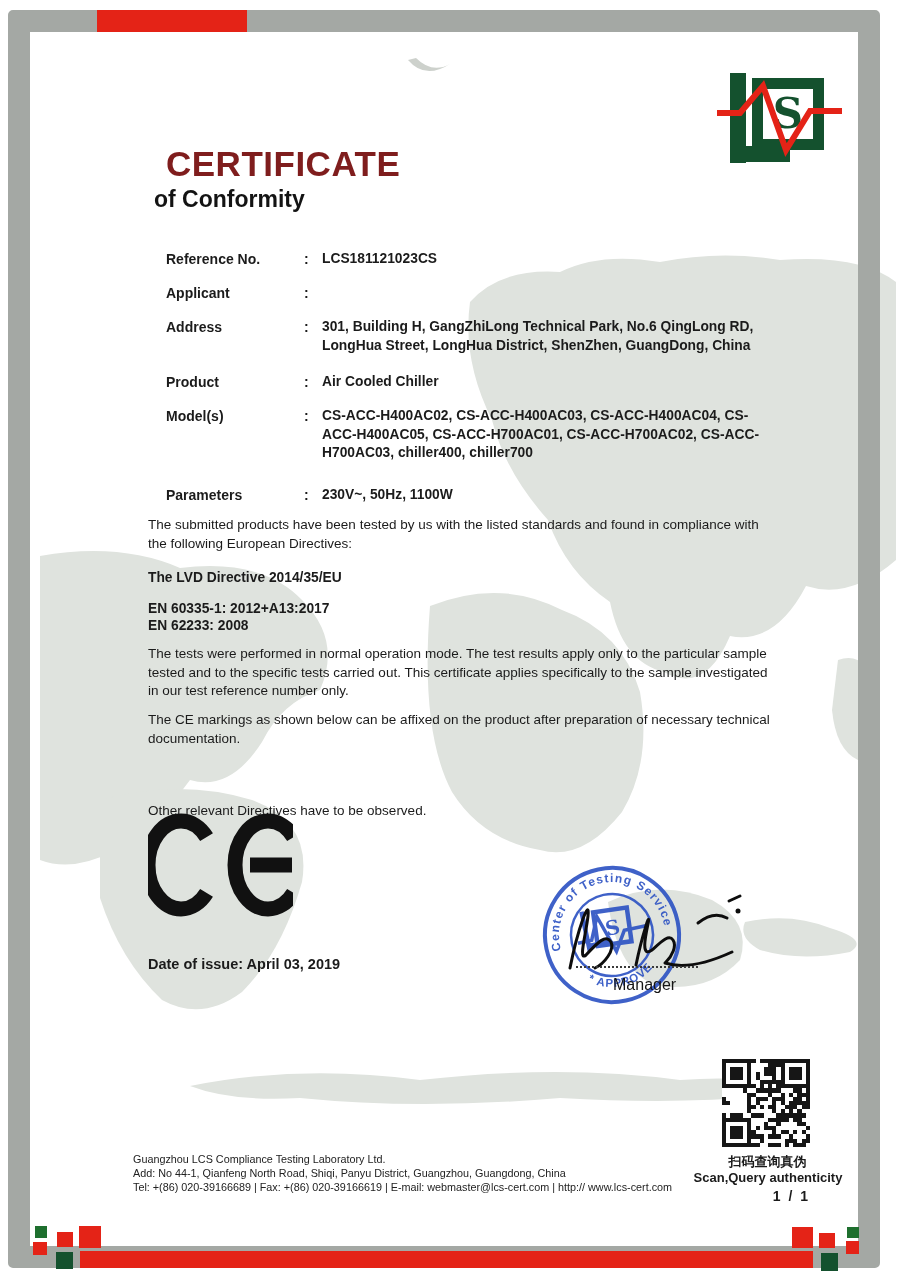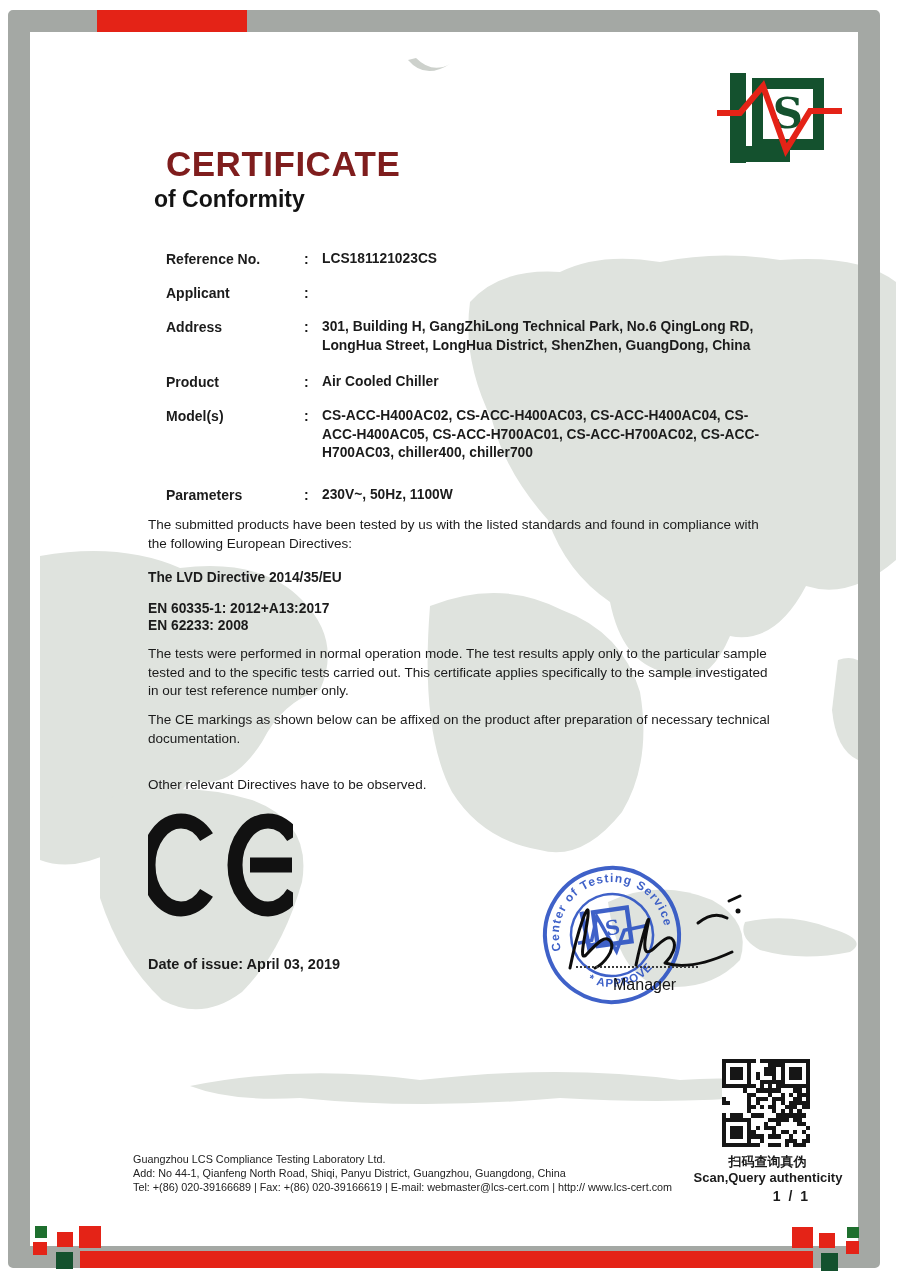--- a/index.html
+++ b/index.html
@@ -115,21 +115,21 @@
     <span class="fcol">:</span>
     <span class="fval">230V~, 50Hz, 1100W</span>
   </div>
 
   <div class="z para" style="top:516px">The submitted products have been tested by us with the listed standards and found in compliance with the following European Directives:</div>
   <div class="z parab" style="top:569px">The LVD Directive 2014/35/EU</div>
   <div class="z parab" style="top:600px">EN 60335-1: 2012+A13:2017</div>
   <div class="z parab" style="top:617px">EN 62233: 2008</div>
   <div class="z para" style="top:645px">The tests were performed in normal operation mode. The test results apply only to the particular sample tested and to the specific tests carried out. This certificate applies specifically to the sample investigated in our test reference number only.</div>
   <div class="z para" style="top:711px">The CE markings as shown below can be affixed on the product after preparation of necessary technical documentation.</div>
-  <div class="z para" style="top:776px">Other relevant Directives have to be observed.</div>
+  <div class="z para" style="top:802px">Other relevant Directives have to be observed.</div>
 
   <svg class="z" style="left:148px;top:812px" width="145" height="106" viewBox="0 0 145 106">
     <ellipse cx="33" cy="53" rx="33" ry="44" fill="none" stroke="#111" stroke-width="15" pathLength="100" stroke-dasharray="76 24" stroke-dashoffset="-12"></ellipse>
     <ellipse cx="120" cy="53" rx="33" ry="44" fill="none" stroke="#111" stroke-width="15" pathLength="100" stroke-dasharray="76 24" stroke-dashoffset="-12"></ellipse>
     <line x1="102" y1="53" x2="144" y2="53" stroke="#111" stroke-width="15"></line>
   </svg>
 
   <div class="z date-line" style="top:956px">Date of issue: April 03, 2019</div>
 
   <svg class="z" style="left:533px;top:856px" width="158" height="158" viewBox="0 0 158 158">

